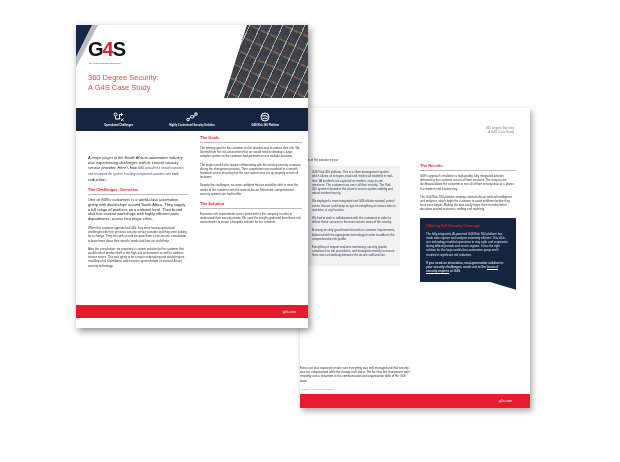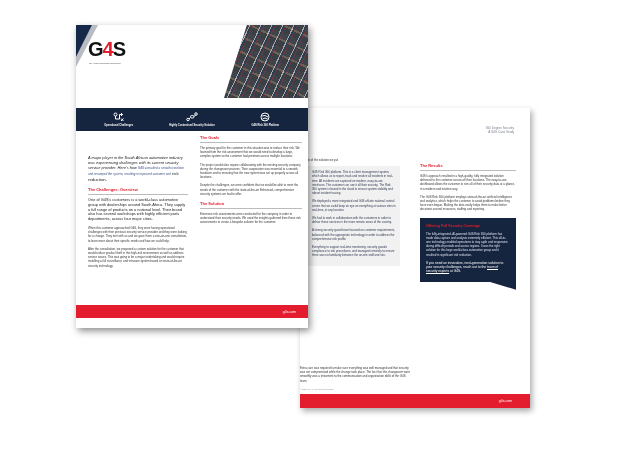--- a/index.html
+++ b/index.html
@@ -156,20 +156,24 @@
     <span class="footer-url">g4s.com</span>
   </div>
 </div>
 
 <div class="page page-front">
   <div class="hero">
     <div class="hero-corner-grey"></div>
     <div class="hero-corner-navy"></div>
     <div class="logo"><span>G</span><span class="four">4</span><span>S</span></div>
     <div class="logo-tagline">an Allied Universal Company</div>
+    <div class="hero-title">
+      <div>360 Degree Security:</div>
+      <div>A G4S Case Study</div>
+    </div>
     <div class="hero-photo"></div>
     <div class="hero-photo-edge"></div>
   </div>
 
   <div class="band">
     <div class="band-item">
       <svg class="band-icon" viewBox="0 0 24 20" fill="none" stroke="#fff" stroke-width="2">
         <circle cx="5" cy="5" r="3"></circle>
           <path d="M5 8 v6 h8 v-9 h6"></path>
           <path d="M16 2 l3 3 -3 3"></path>

